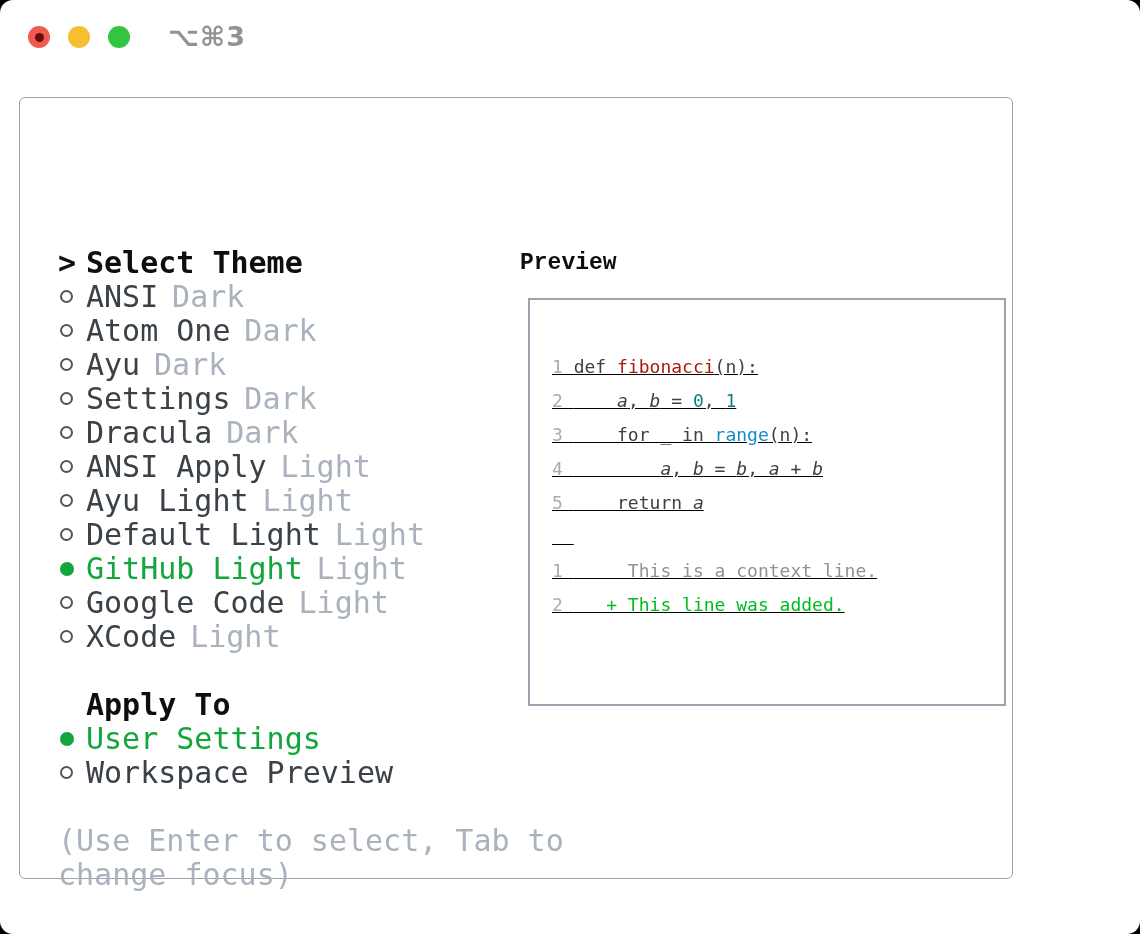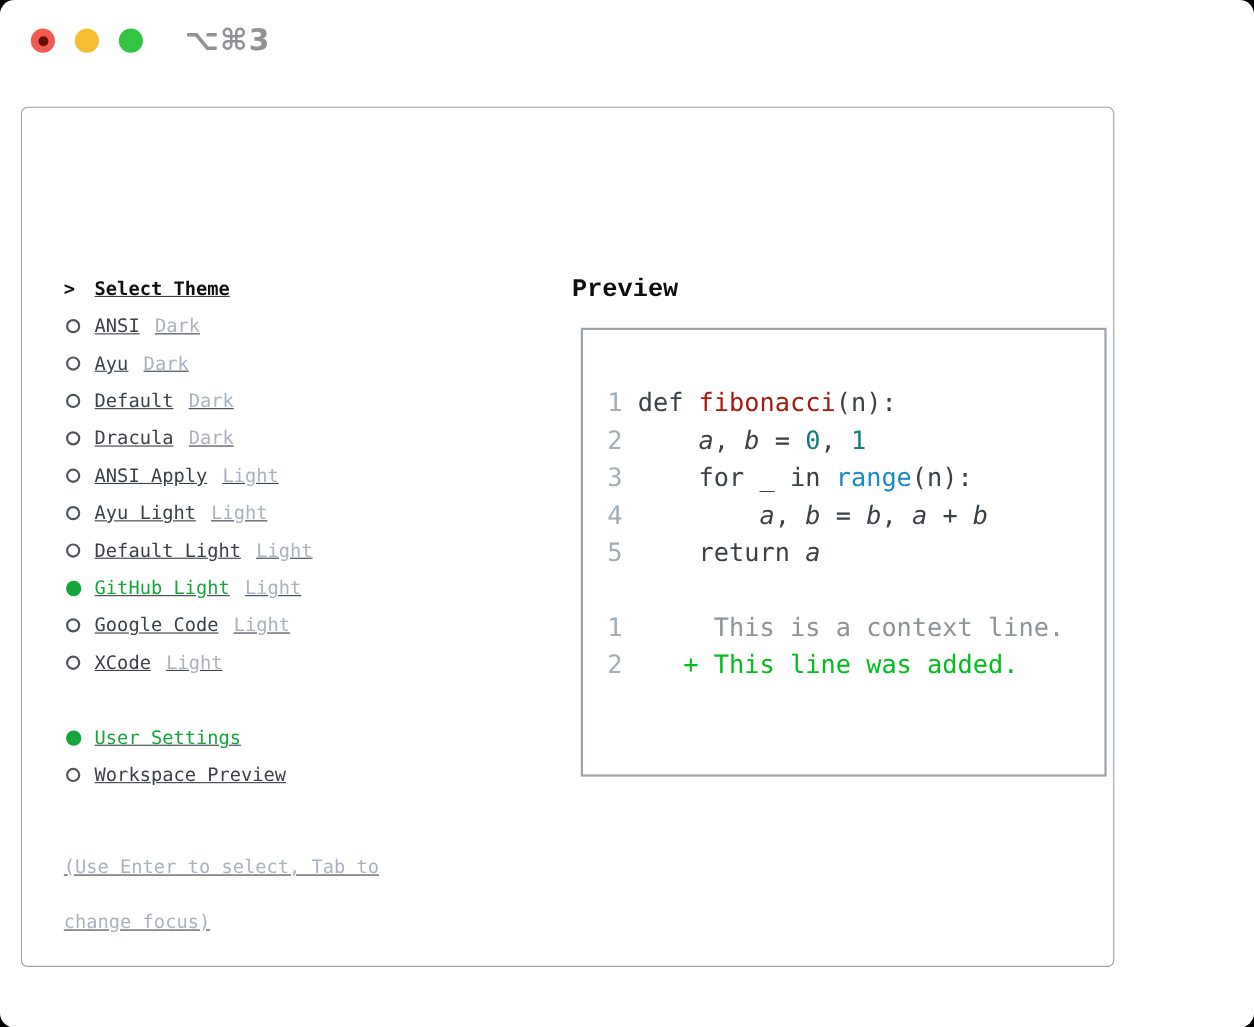--- a/index.html
+++ b/index.html
@@ -26,47 +26,47 @@
     position:absolute;left:168px;top:21px;font-family:"DejaVu Sans","Liberation Sans",sans-serif;
     font-size:27px;font-weight:600;letter-spacing:1px;color:var(--title_gray);
   }
   
   .panel{
     position:absolute;left:19px;top:97px;width:994px;height:782px;
     border:1.5px solid var(--border);border-radius:6px;box-sizing:border-box;background:#fff;
   }
   .left-col{
     position:absolute;left:38px;top:148px;
-    font-size:17px;line-height:34px;color:var(--text);white-space:nowrap;text-decoration:underline;
+    font-size:30px;line-height:34px;color:var(--text);white-space:nowrap;
   }
   .row{height:34px;}
   .cell{display:inline-block;width:28px;height:34px;vertical-align:top;position:relative;}
   .prompt{font-weight:700;color:var(--heading);}
   .bullet{
     position:absolute;left:2px;top:50%;width:13px;height:13px;margin-top:-7.5px;
     border:2px solid var(--ring);border-radius:50%;box-sizing:border-box;
   }
   .bullet.sel{width:14px;height:14px;margin-top:-7px;border:none;background:var(--accent);}
   .hdr{font-weight:700;color:var(--heading);}
   .name{color:var(--text);}
   .name.sel{color:var(--accent);}
   .tag{color:var(--muted);margin-left:13.85px;}
   .indent{padding-left:28px;}
   .spacer{height:34px;}
-  .hint{color:var(--muted);margin-top:16px;}
+  .hint{color:var(--muted);}
   
   .preview-title{
     position:absolute;left:500px;top:148px;height:34px;line-height:34px;
     font-size:23px;font-weight:700;color:var(--heading);font-family:Liberation Mono, monospace;
   }
   .preview-box{
     position:absolute;left:508px;top:200px;width:478px;height:408px;box-sizing:border-box;
     border:2px solid var(--border);padding:50px 0 0 22px;background:#fff;overflow:hidden;
   }
-  .pline{height:34px;line-height:34px;font-size:23px;white-space:pre;}
+  .pline{height:34px;line-height:34px;font-size:18px;white-space:pre;text-decoration:underline;}
   .ln{color:var(--gutter);}
   .pl{color:var(--text);}
   .fn{color:var(--fn_red);}
   .nu{color:var(--num_teal);}
   .bi{color:var(--builtin_blue);}
   .va{color:var(--text);font-style:italic;}
   .ctx{color:var(--diff_ctx);}
   .del{color:var(--diff_del);}
   .add{color:var(--diff_add);}
 </style>
@@ -88,33 +88,37 @@
 
   <div class="panel">
 
     <div class="left-col">
       <div class="row">
         <span class="cell prompt">&gt;</span><span class="hdr">Select Theme</span>
       </div>
 
       <div id="theme-list">
           <div class="row"><span class="cell"><span class="bullet"></span></span><span class="name">ANSI</span><span class="tag">Dark</span></div>
+          <div class="row"><span class="cell"><span class="bullet"></span></span><span class="name">Atom One</span><span class="tag">Dark</span></div>
           <div class="row"><span class="cell"><span class="bullet"></span></span><span class="name">Ayu</span><span class="tag">Dark</span></div>
-          <div class="row"><span class="cell"><span class="bullet"></span></span><span class="name">Default</span><span class="tag">Dark</span></div>
+          <div class="row"><span class="cell"><span class="bullet"></span></span><span class="name">Settings</span><span class="tag">Dark</span></div>
           <div class="row"><span class="cell"><span class="bullet"></span></span><span class="name">Dracula</span><span class="tag">Dark</span></div>
           <div class="row"><span class="cell"><span class="bullet"></span></span><span class="name">ANSI Apply</span><span class="tag">Light</span></div>
           <div class="row"><span class="cell"><span class="bullet"></span></span><span class="name">Ayu Light</span><span class="tag">Light</span></div>
           <div class="row"><span class="cell"><span class="bullet"></span></span><span class="name">Default Light</span><span class="tag">Light</span></div>
           <div class="row"><span class="cell"><span class="bullet sel"></span></span><span class="name sel">GitHub Light</span><span class="tag">Light</span></div>
           <div class="row"><span class="cell"><span class="bullet"></span></span><span class="name">Google Code</span><span class="tag">Light</span></div>
           <div class="row"><span class="cell"><span class="bullet"></span></span><span class="name">XCode</span><span class="tag">Light</span></div>
         </div>
 
       <div class="spacer"></div>
 
+      <div class="row indent">
+        <span class="hdr">Apply To</span>
+      </div>
 
       <div id="apply-list">
           <div class="row"><span class="cell"><span class="bullet sel"></span></span><span class="name sel">User Settings</span></div>
           <div class="row"><span class="cell"><span class="bullet"></span></span><span class="name">Workspace Preview</span></div>
         </div>
 
       <div class="spacer"></div>
 
       <div class="row hint">(Use Enter to select, Tab to</div>
       <div class="row hint">change focus)</div>

